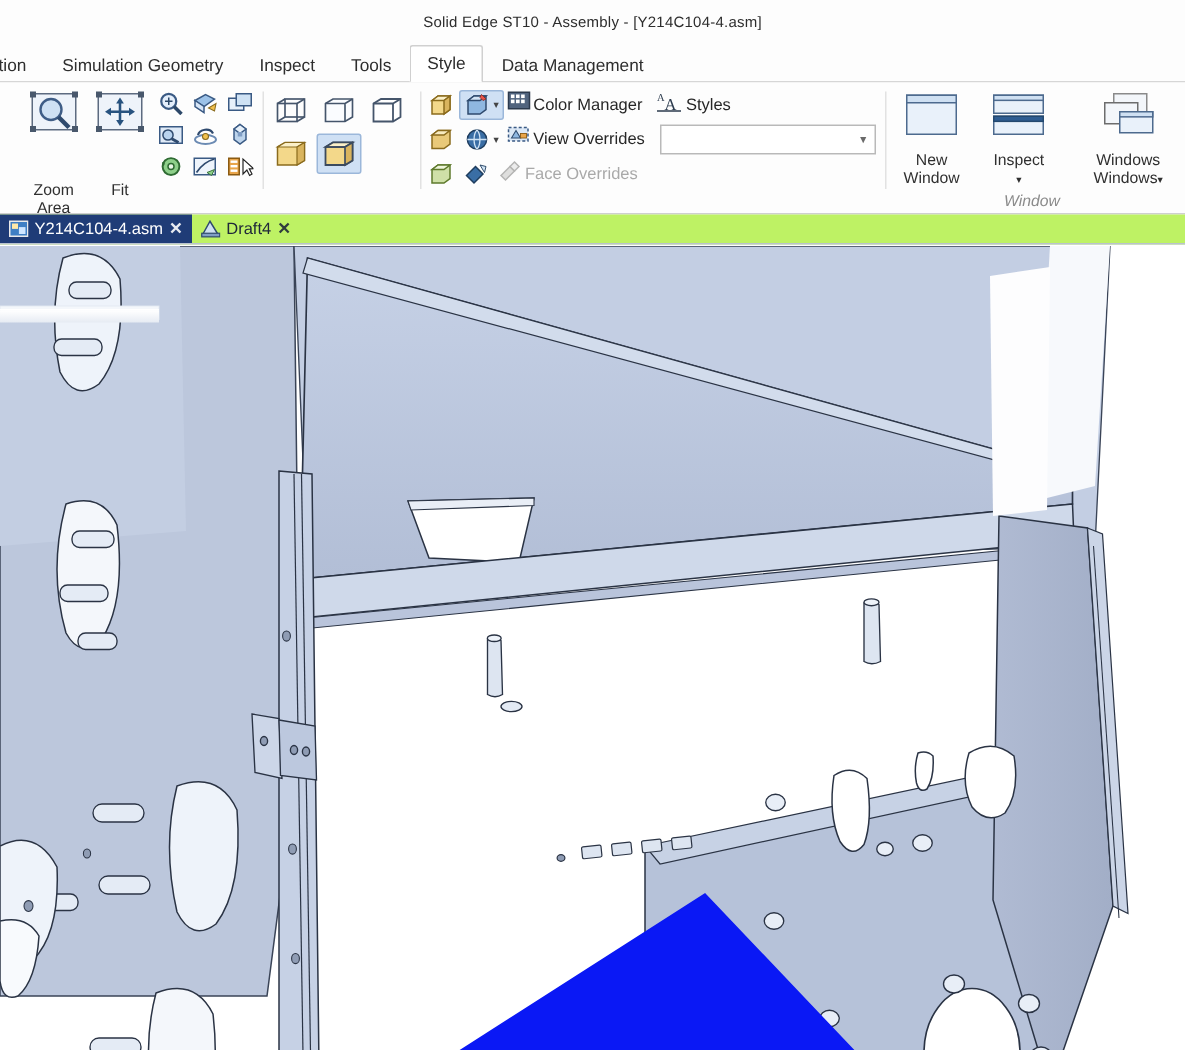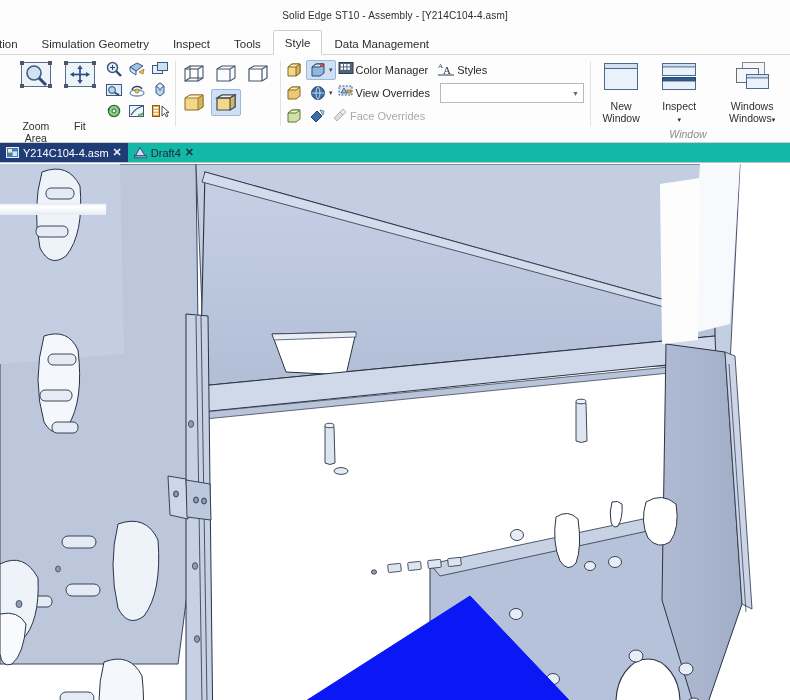--- a/index.html
+++ b/index.html
@@ -99,21 +99,21 @@
   .combo .ca{ font-size:7px; color:#6a6a6a;}
 
   .winbtns{ display:flex; align-items:flex-start; gap:4px; padding-top:2px;}
   .winbig{ width:58px; display:flex; flex-direction:column; align-items:center; }
   .winbig .lbl{ font-size:10.5px; color:#2f2f2f; text-align:center; line-height:11.5px; margin-top:3px;}
   .winbig .lbl .cr{ font-size:7px; }
 
   
   .doctabs{
     height:20px; width:100%; display:flex; align-items:stretch;
-    background:#14b8a6; position:relative; border-bottom:1px solid #b9c2cf;
+    background:#bef264; position:relative; border-bottom:1px solid #b9c2cf;
   }
   .dtab{ display:flex; align-items:center; gap:4px; padding:0 6px; font-size:11px; color:#20293a; }
   .dtab.active{ background:#1f3c77; color:#ffffff; }
   .dtab .x{ font-size:11px; font-weight:bold; opacity:.9;}
   .dicon{ width:13px;height:13px; display:block;}
 
   
   .viewport{
     position:absolute; left:0; top:164px; width:790px; height:536px;
     background:#ffffff; overflow:hidden;

